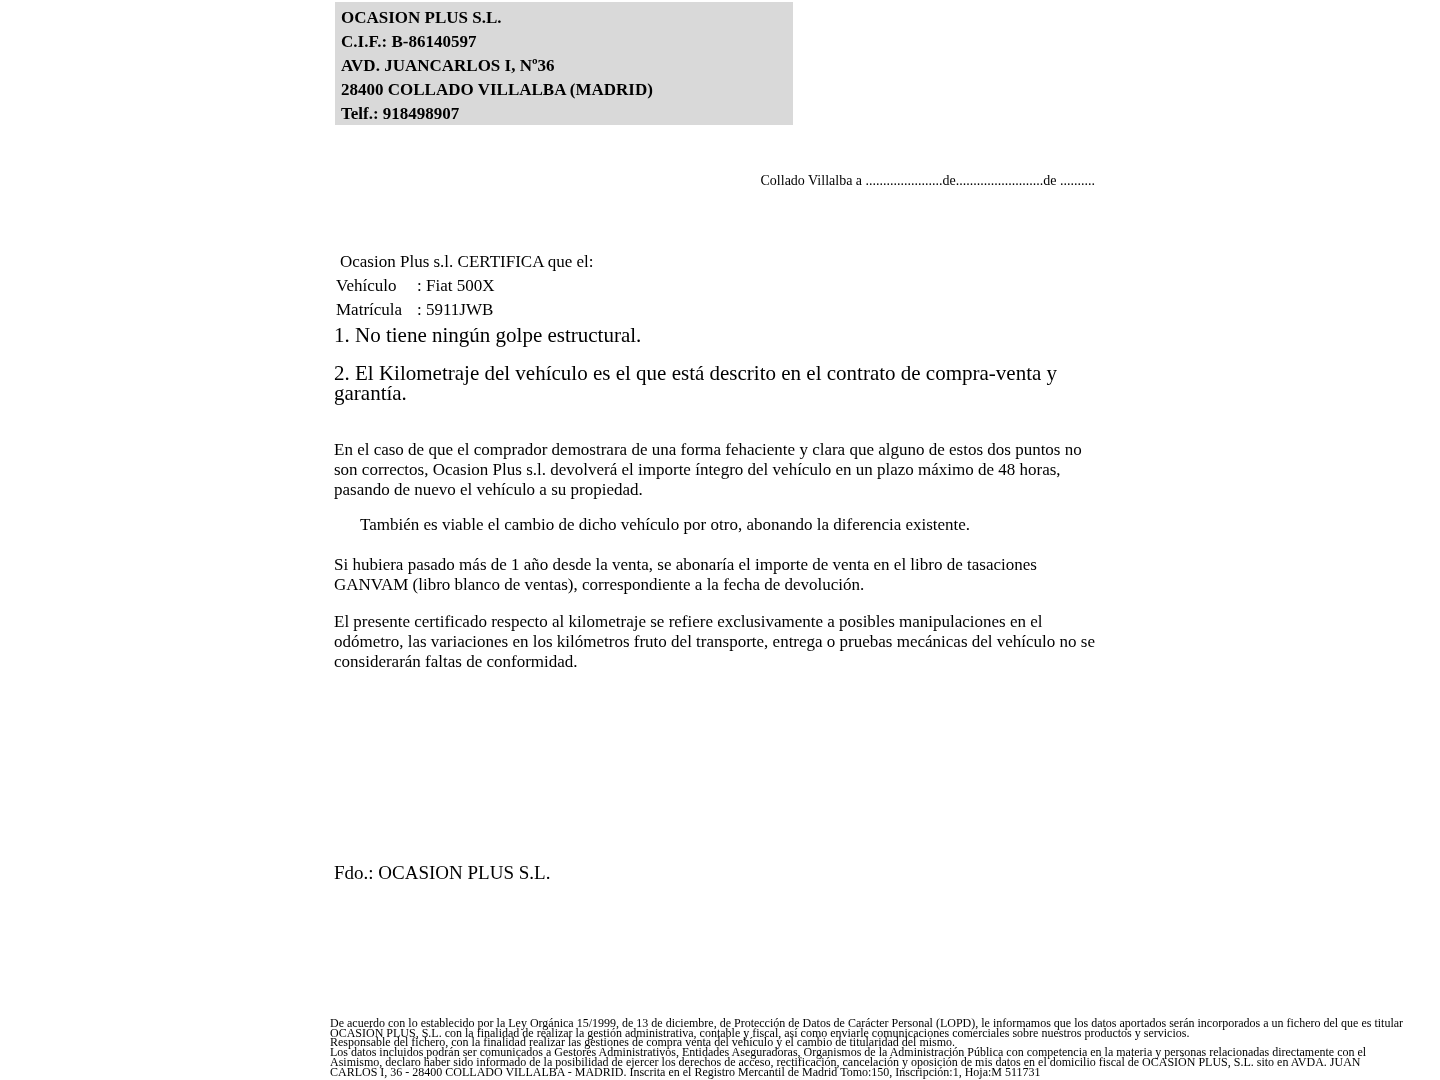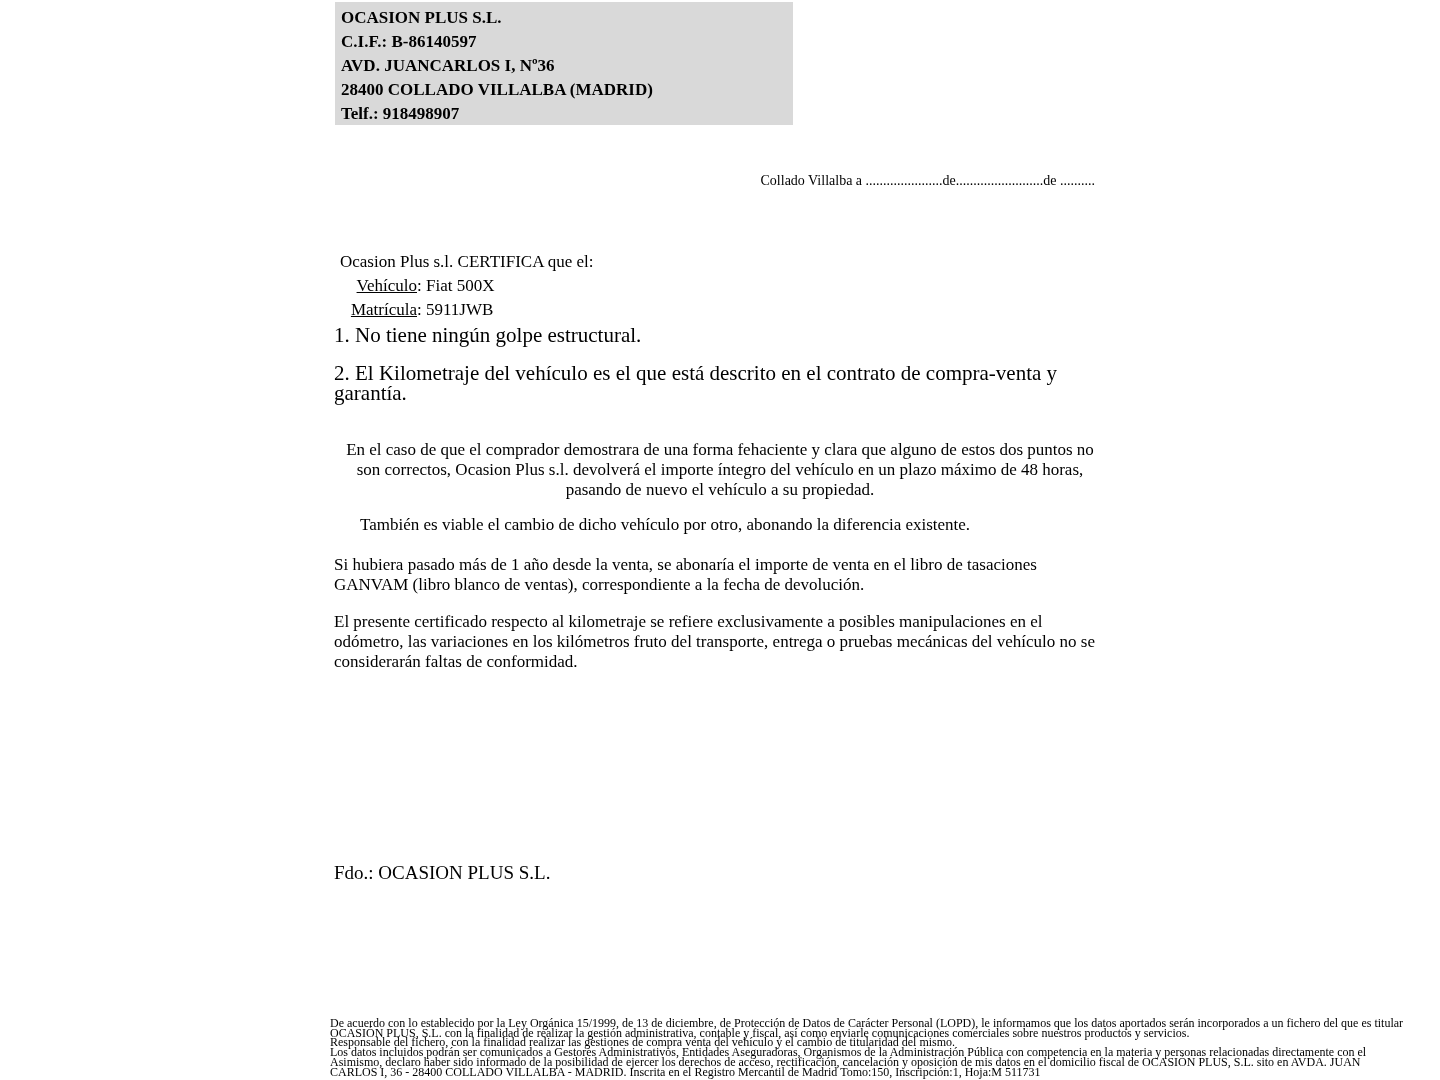--- a/index.html
+++ b/index.html
@@ -39,40 +39,38 @@
     left: 336px;
     top: 214px;
     font-size: 17px;
     line-height: 24px;
     margin-top: 36px;
   }
   .cert-intro { padding-left: 4px; }
   .field-label {
     display: inline-block;
     width: 81px;
-    text-decoration: underline;
-    text-align: right;
   }
   .point {
     position: absolute;
     left: 334px;
     width: 772px;
     font-size: 21px;
     line-height: 20px;
   }
   .point-1 { top: 325px; }
   .point-2 { top: 363px; }
   .para {
     position: absolute;
     left: 334px;
     width: 772px;
     font-size: 17px;
     line-height: 20px;
   }
-  .para-1 { top: 440px; text-align: center; }
+  .para-1 { top: 440px; }
   .para-2 { top: 515px; margin-left: 26px; }
   .para-3 { top: 555px; }
   .para-4 { top: 612px; }
   .signature {
     position: absolute;
     left: 334px;
     top: 863px;
     font-size: 19px;
     line-height: 20px;
   }

